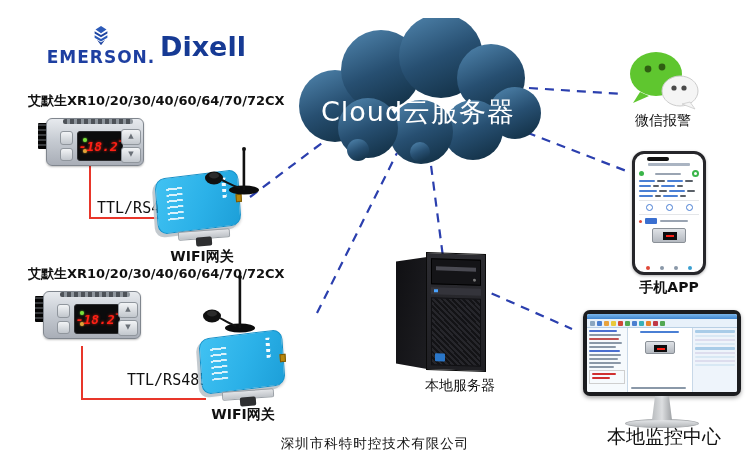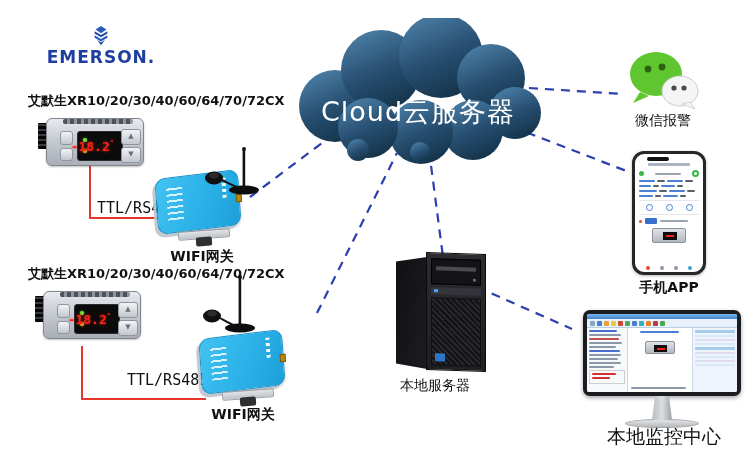--- a/index.html
+++ b/index.html
@@ -27,22 +27,22 @@
   .controller { width:106px; height:52px; }
   .ctrl-body { position:absolute; left:8px; top:4px; right:0; bottom:0;
     background:linear-gradient(180deg,#e7eaee 0%,#c7ccd3 45%,#a9aeb7 100%);
     border:1px solid #80868e; border-radius:6px; box-shadow:0 1px 2px rgba(0,0,0,.25); }
   .ctrl-vent { position:absolute; left:16px; right:10px; top:0px; height:5px; border-radius:2px;
     background:repeating-linear-gradient(90deg,#4d5258 0 4px,#8e959c 4px 7px); }
   .ctrl-pins { position:absolute; left:0; top:9px; width:10px; height:26px; background:#1c1d1f; border-radius:1px;
     background-image:repeating-linear-gradient(0deg,#050505 0 3px,#3a3c3f 3px 5px); }
   .ctrl-screen { position:absolute; left:30px; top:12px; width:46px; height:30px; background:#0b0b0c;
     border:1px solid #2c2d30; border-radius:3px; }
-  .ctrl-digits { position:absolute; right:8px; top:7px; font-family:"DejaVu Sans Mono",monospace;
-    font-weight:bold; font-size:13px; color:#ff2015; text-shadow:0 0 3px rgba(255,40,20,.8); }
+  .ctrl-digits { position:absolute; right:0; top:7px; font-family:"DejaVu Sans Mono",monospace;
+    font-weight:bold; font-size:13px; font-style:italic; color:#ff2015; text-shadow:0 0 3px rgba(255,40,20,.8); }
   .ctrl-deg { font-size:7px; vertical-align:top; }
   .led-g { position:absolute; left:5px; top:6px;  width:4px; height:4px; border-radius:50%; background:#7ae03a; box-shadow:0 0 2px #7ae03a; }
   .led-o { position:absolute; left:5px; top:17px; width:4px; height:4px; border-radius:50%; background:#e0a row83a; background:#e0a83a; box-shadow:0 0 2px #e0a83a; }
   .ctrl-btn-l { position:absolute; left:13px; top:12px; width:13px; height:30px; display:flex; flex-direction:column; gap:3px; }
   .ctrl-btn-l span { flex:1; background:linear-gradient(#f2f4f6,#c2c7cd); border:1px solid #90969d; border-radius:3px; }
   .ctrl-btn-r { position:absolute; right:2px; top:10px; width:20px; height:34px; display:flex; flex-direction:column; gap:2px; }
   .ctrl-btn-r span { flex:1; background:linear-gradient(#f2f4f6,#c2c7cd); border:1px solid #90969d; border-radius:3px;
     font-size:7px; line-height:12px; text-align:center; color:#6a7077; }
 
   
@@ -163,20 +163,21 @@
 
   <div class="abs dev emerson">
     <svg class="em-icon" width="22" height="20" viewBox="0 0 20 18">
       <path d="M10 0 L15 3.2 L10 6.4 L5 3.2 Z" fill="#2c5ab8"></path>
       <path d="M4.2 4.6 L10 8 L15.8 4.6 L15.8 6.8 L10 10.2 L4.2 6.8 Z" fill="#1e44a0"></path>
       <path d="M4.2 8.4 L10 11.8 L15.8 8.4 L15.8 10.6 L10 14 L4.2 10.6 Z" fill="#2c5ab8"></path>
       <path d="M6.4 12.6 L10 14.8 L13.6 12.6 L10 17.4 Z" fill="#1e44a0"></path>
     </svg>
     <span class="em-text">EMERSON.</span>
   </div>
+  <div class="abs dev dixell">Dixell</div>
 
   <div class="abs dev grp-title" style="left:28px; top:92px;">艾默生XR10/20/30/40/60/64/70/72CX</div>
 
   <div class="abs dev controller" style="left:38px; top:114px;">
     <div class="ctrl-pins"></div>
     <div class="ctrl-body">
       <div class="ctrl-vent"></div>
       <div class="ctrl-btn-l">
           <span></span>
           <span></span>
@@ -366,21 +367,21 @@
           <div class="sv-btn"></div>
         </div>
       <div class="sv-strip">
           <div class="sv-led"></div>
         </div>
       <div class="sv-grille">
           <div class="sv-intel"></div>
         </div>
     </div>
   </div>
-  <div class="abs dev cn-label" style="left:389px; top:377px; width:92px; font-weight:normal;">本地服务器</div>
+  <div class="abs dev cn-label" style="left:403px; top:377px; width:92px; font-weight:normal;text-align:right;">本地服务器</div>
 
   <div class="abs dev monitor">
     <div class="mon-screen">
       <div class="mon-inner">
         <div class="mon-title"></div>
         <div class="mon-toolbar">
           <i style="background:#8aa6c0"></i>
             <i style="background:#4a7fd0"></i>
             <i style="background:#e8a23c"></i>
             <i style="background:#e8c93c"></i>
@@ -430,14 +431,15 @@
               <div class="rw"></div>
           </div>
         </div>
       </div>
     </div>
     <div class="mon-neck"></div>
     <div class="mon-base"></div>
   </div>
   <div class="abs dev cn-label" style="left:607px; top:424px; width:110px; font-size:19px; font-weight:normal;">本地监控中心</div>
 
+  <div class="abs dev company">深圳市科特时控技术有限公司</div>
 
 </div>
 
 </body></html>

